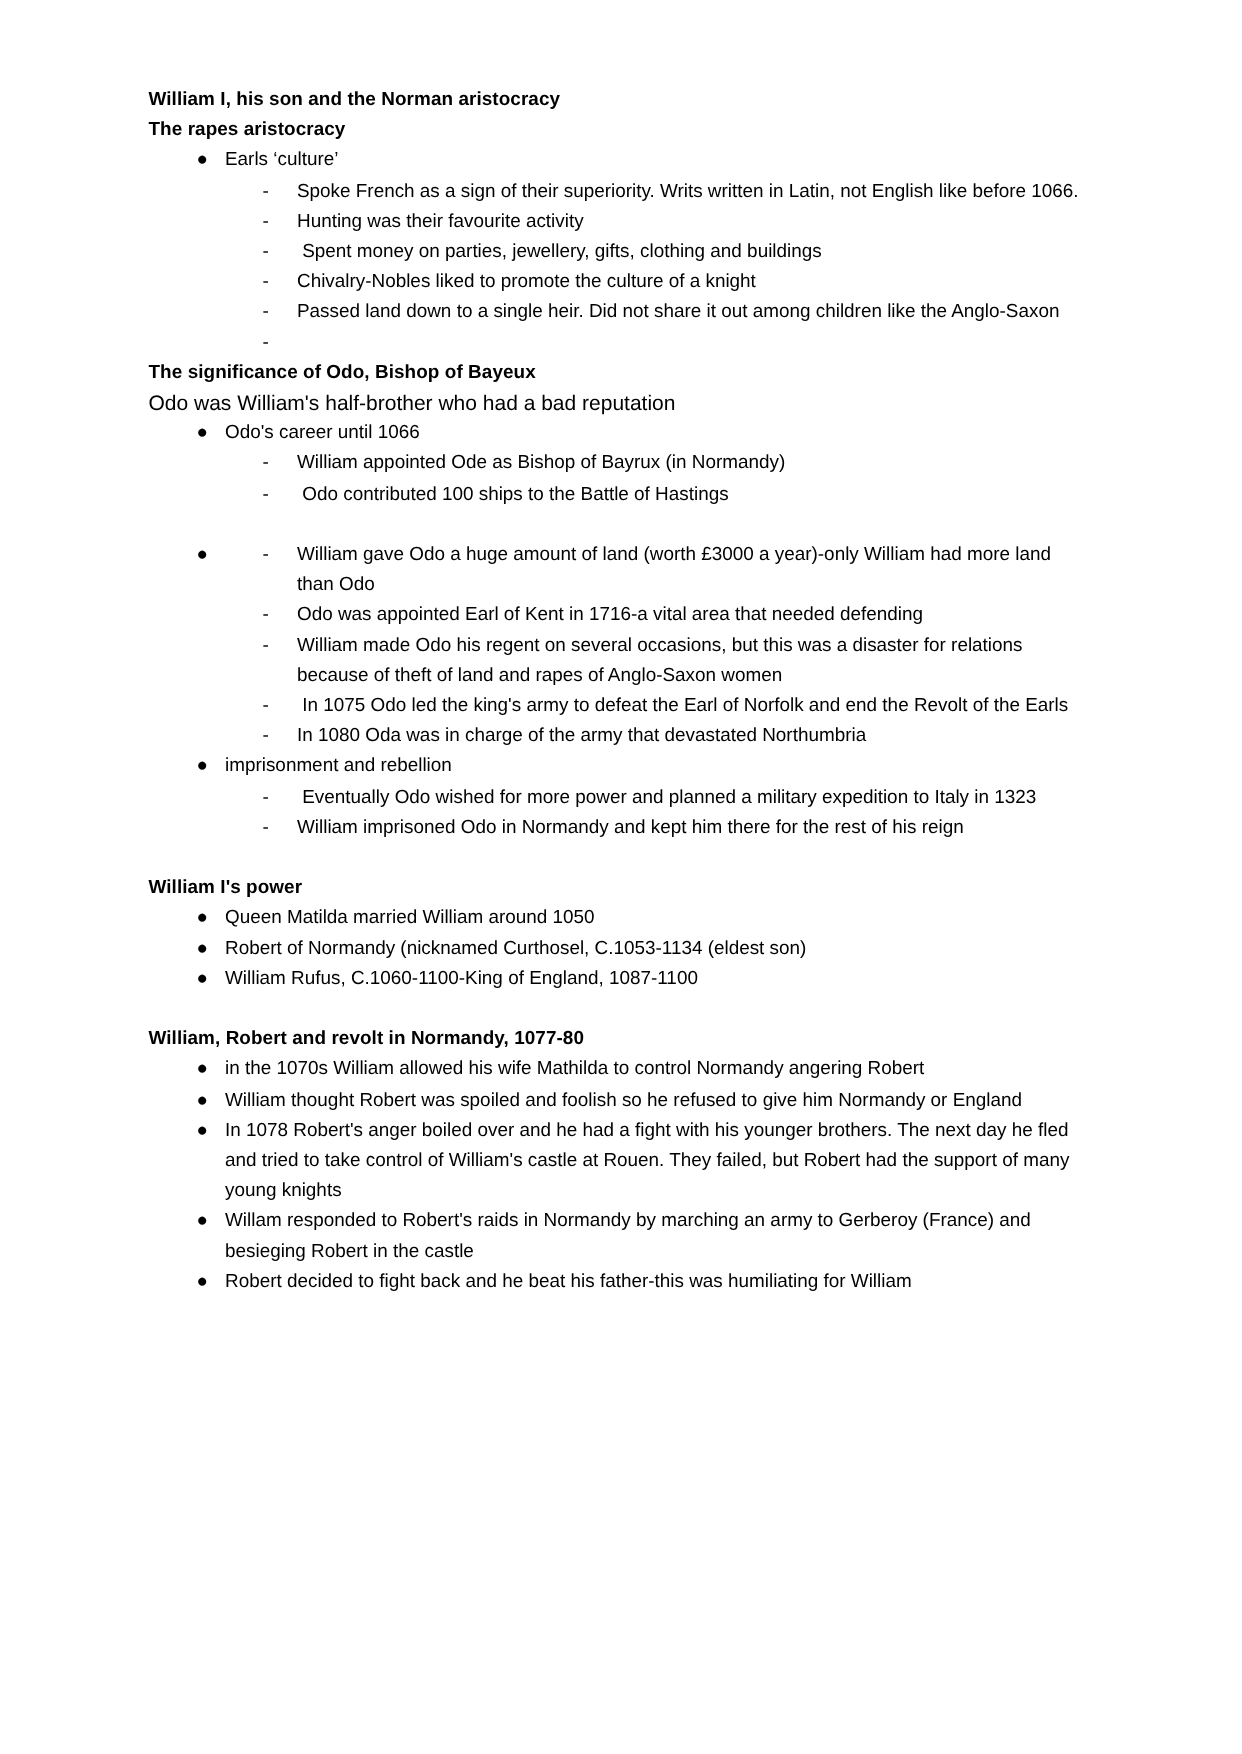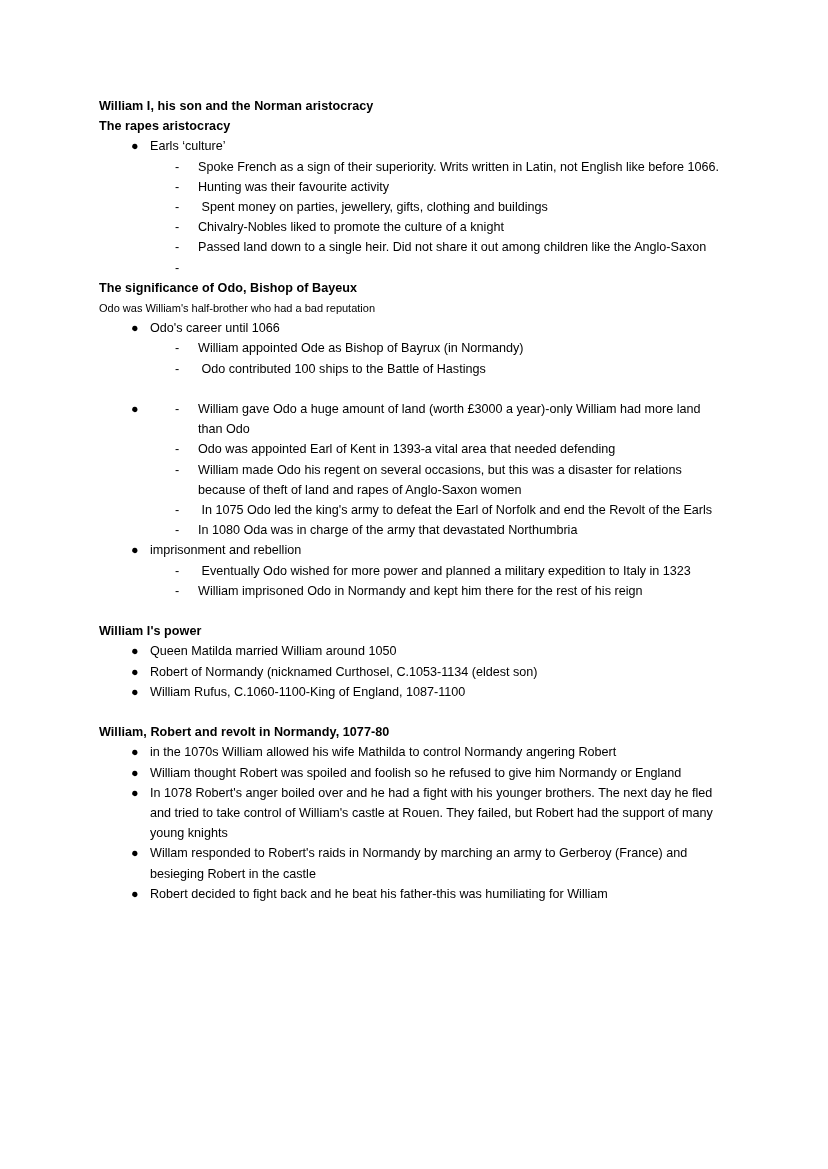--- a/index.html
+++ b/index.html
@@ -13,37 +13,37 @@
     font-family: "Liberation Sans", sans-serif;
     color: #000000;
     -webkit-font-smoothing: antialiased;
   }
   .page {
     position: relative;
     width: 828px;
     height: 1169px;
     background: #ffffff;
     box-sizing: border-box;
-    padding: 96px 100px 0 99px;
+    padding: 56px 100px 0 99px;
     overflow: hidden;
   }
   .doc-body {
     width: 629px;
     font-size: 12.6px;
     line-height: 20.2px;
   }
   .heading {
     font-weight: bold;
     font-size: 12.6px;
     line-height: 20.2px;
     margin: 0;
     letter-spacing: 0.05px;
   }
   .plain-line {
-    font-size: 11px;
+    font-size: 14px;
     line-height: 20.2px;
     margin: 0;
   }
   .spacer {
     height: 20.2px;
   }
   .spacer-sm {
     height: 20.2px;
   }
   ul.lvl1 {
@@ -120,21 +120,21 @@
           <ul class="lvl2">
             <li class="b2"><span class="marker">-</span><span class="lead-space">William appointed Ode as Bishop of Bayrux (in Normandy)</span></li>
             <li class="b2"><span class="marker">-</span><span class="lead-space"> Odo contributed 100 ships to the Battle of Hastings</span></li>
           </ul>
         </li>
         <li class="spacer-sm"></li>
         <li class="b1">
           <span class="marker">●</span>
           <ul class="lvl2">
             <li class="b2"><span class="marker">-</span><span class="lead-space">William gave Odo a huge amount of land (worth £3000 a year)-only William had more land than Odo</span></li>
-            <li class="b2"><span class="marker">-</span><span class="lead-space">Odo was appointed Earl of Kent in 1393-a vital area that needed defending</span></li>
+            <li class="b2"><span class="marker">-</span><span class="lead-space">Odo was appointed Earl of Kent in 1716-a vital area that needed defending</span></li>
             <li class="b2"><span class="marker">-</span><span class="lead-space">William made Odo his regent on several occasions, but this was a disaster for relations because of theft of land and rapes of Anglo-Saxon women</span></li>
             <li class="b2"><span class="marker">-</span><span class="lead-space"> In 1075 Odo led the king's army to defeat the Earl of Norfolk and end the Revolt of the Earls</span></li>
             <li class="b2"><span class="marker">-</span><span class="lead-space">In 1080 Oda was in charge of the army that devastated Northumbria</span></li>
           </ul>
         </li>
         <li class="b1">
           <span class="marker">●</span>
           <span class="b1-text lead-space">imprisonment and rebellion</span>
           <ul class="lvl2">
             <li class="b2"><span class="marker">-</span><span class="lead-space"> Eventually Odo wished for more power and planned a military expedition to Italy in 1323</span></li>

